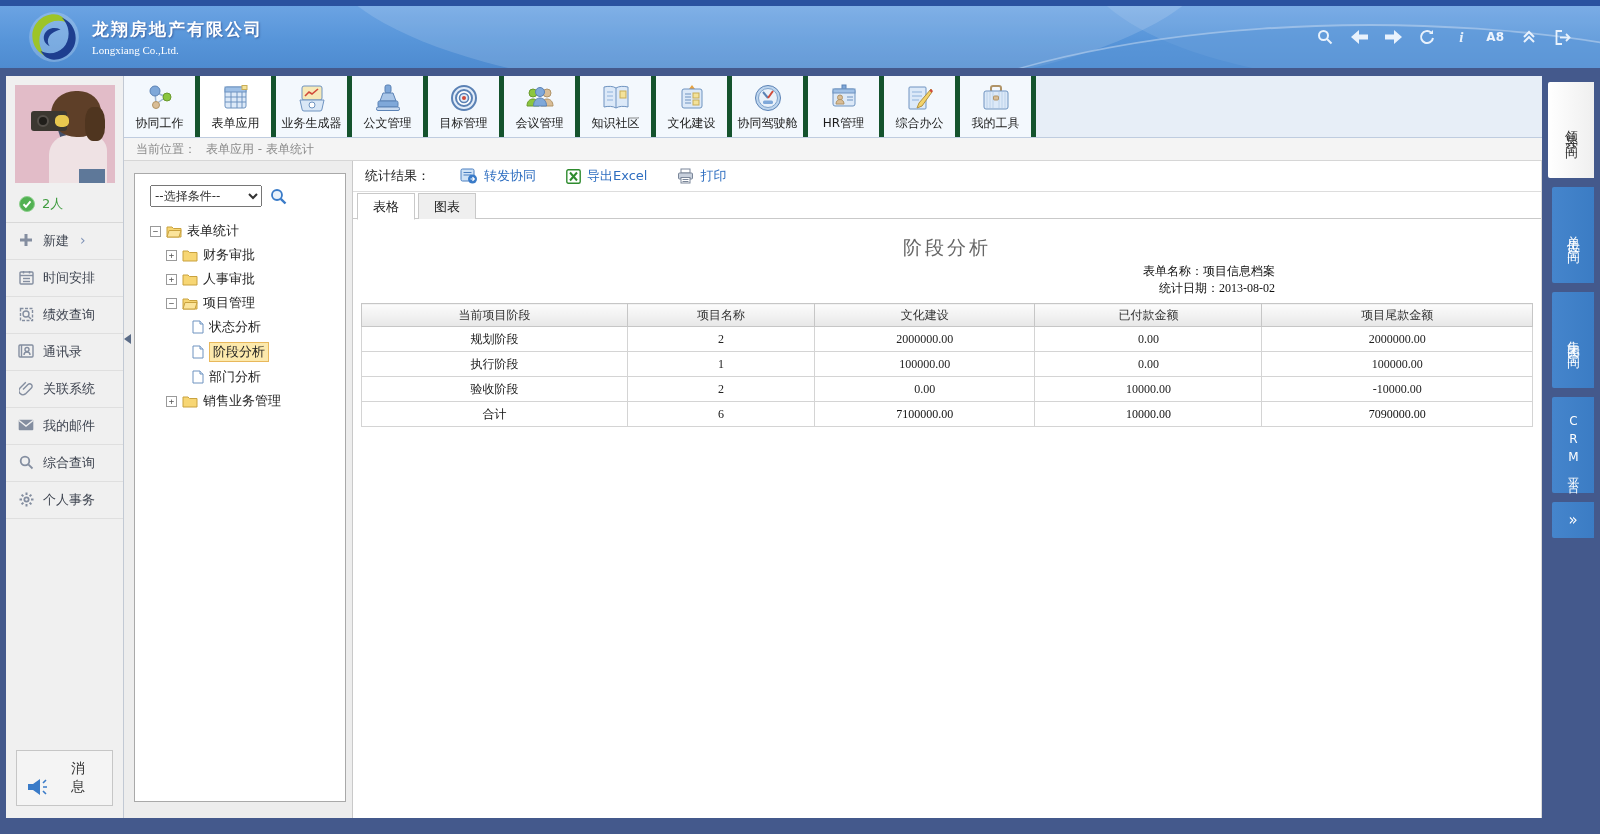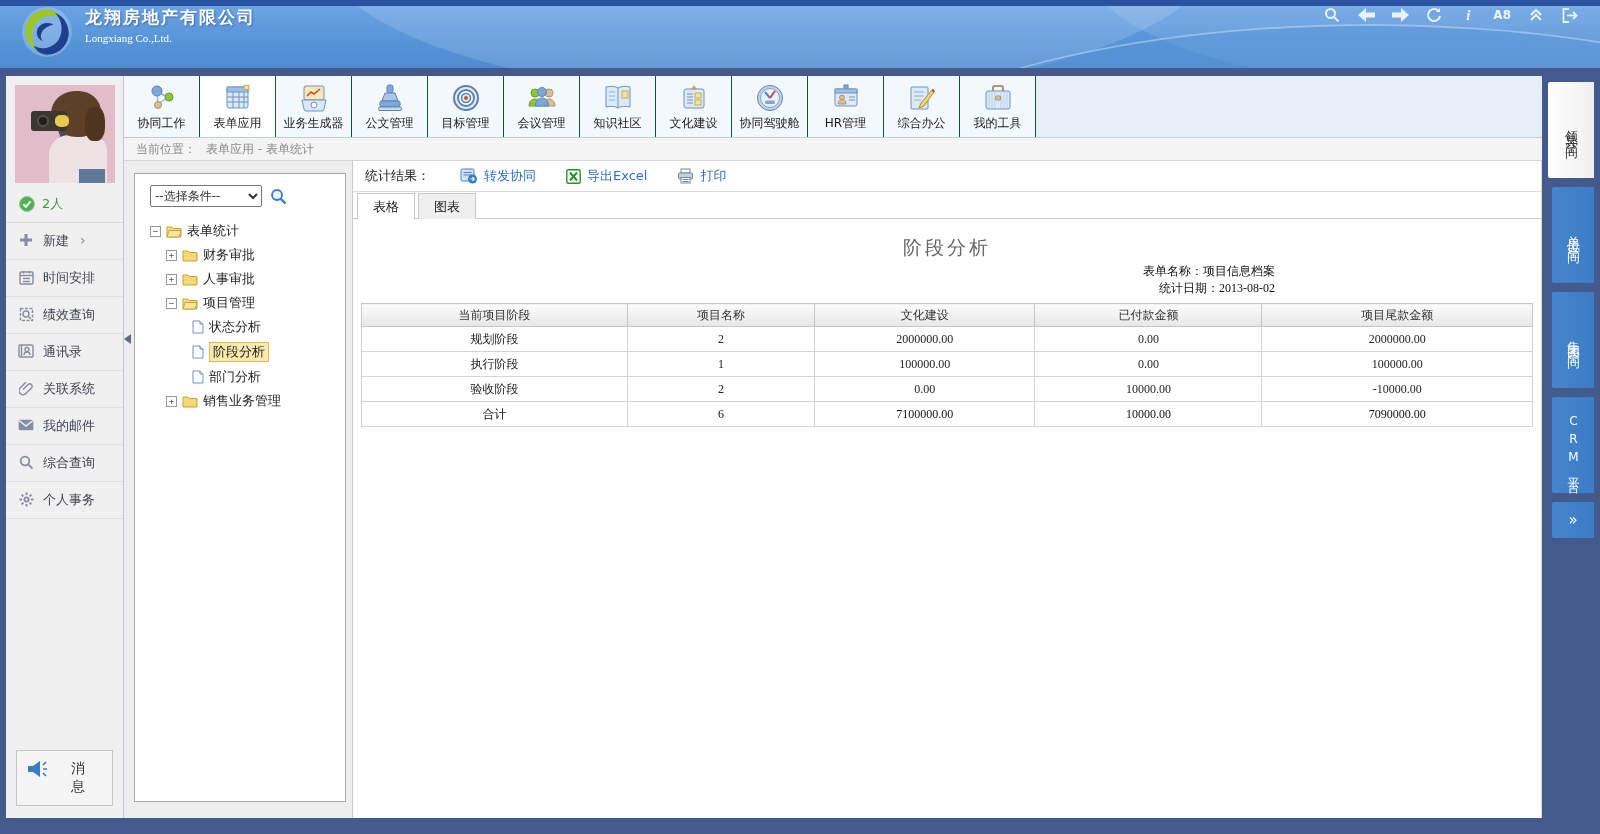--- a/index.html
+++ b/index.html
@@ -2,21 +2,21 @@
 <html><head>
 <meta charset="utf-8">
 <style>
   * { margin:0; padding:0; box-sizing:border-box; }
   html,body { width:1600px; height:834px; }
   body { font-family:"DejaVu Sans","Liberation Sans",sans-serif; }
   .frame { width:1600px; height:834px; background:#44598C; position:relative; overflow:hidden; }
   .top-strip { height:6px; background:#2A52A0; }
   
   .header { height:62px; background:linear-gradient(180deg,#6BA3E3 0%,#5795D9 55%,#4E8BD0 100%);
-            position:relative; overflow:hidden; display:flex; align-items:flex-start; padding:0 21px; }
+            position:relative; overflow:hidden; display:flex; align-items:center; padding:0 28px; }
   .wave { position:absolute; border-radius:50%; pointer-events:none; }
   .w1 { width:900px; height:300px; left:320px; top:-210px; background:rgba(255,255,255,0.14); }
   .w2 { width:1100px; height:380px; left:820px; top:18px; background:rgba(90,150,215,0.5); border-top:2px solid rgba(255,255,255,0.35); }
   .w3 { width:700px; height:260px; left:1080px; top:-180px; background:rgba(255,255,255,0.10); }
   .logo-wrap { width:52px; height:52px; margin-right:12px; flex:none; z-index:2; }
   .h-titles { z-index:2; color:#FFF; }
   .h-name { font-size:17px; font-weight:bold; letter-spacing:2px; text-shadow:1px 1px 2px rgba(0,0,60,.35); }
   .h-sub  { font-size:11px; font-family:"Liberation Serif","DejaVu Serif",serif; margin-top:3px; }
   .h-icons { margin-left:auto; display:flex; align-items:center; gap:16px; z-index:2; color:#E9F2FC; }
   .h-icons .hi { display:flex; align-items:center; justify-content:center; width:18px; height:18px; cursor:pointer; }
@@ -33,26 +33,26 @@
   .g-jeans { position:absolute; right:10px; bottom:-2px; width:26px; height:16px; background:#5E7899; }
   .g-camera { position:absolute; left:16px; top:26px; width:36px; height:20px; background:#3C3831; border-radius:3px; }
   .g-lens { position:absolute; left:22px; top:30px; width:12px; height:12px; background:#201e1a; border-radius:50%; border:2px solid #55504a; }
   .g-hand { position:absolute; left:40px; top:30px; width:14px; height:12px; background:#E8C84F; border-radius:40%; }
   .g-strap { position:absolute; left:48px; top:36px; width:6px; height:48px; background:#43506B; transform:rotate(-18deg); }
   .online-row { display:flex; align-items:center; gap:7px; padding:8px 13px 9px; color:#3E9B3E; font-size:13px; border-bottom:1px solid #D8D8D8; }
   .menu { display:flex; flex-direction:column; }
   .menu-item { display:flex; align-items:flex-start; gap:9px; padding:9px 12px; font-size:13px; color:#3E4450; border-bottom:1px solid #DFDFDF; cursor:pointer; }
   .menu-item .mi { width:16px; height:16px; flex:none; display:flex; align-items:center; justify-content:center; }
   .new-arrow { color:#7C90B5; font-size:14px; margin-left:2px; }
-  .message-btn { margin:8px 10px 12px; margin-top:auto; border:1px solid #C6C6C6; background:#F4F4F4; padding:9px 10px; display:flex; align-items:flex-start; justify-content:center; gap:22px; font-size:14px; color:#333; cursor:pointer; }
+  .message-btn { margin:8px 10px 12px; margin-top:auto; border:1px solid #C6C6C6; background:#F4F4F4; padding:9px 10px; display:flex; align-items:flex-end; justify-content:center; gap:22px; font-size:14px; color:#333; cursor:pointer; }
   
   .content-col { flex:1; display:flex; flex-direction:column; background:#EDEDED; position:relative; min-width:0; }
   .collapse-handle { position:absolute; left:0px; top:258px; width:0; height:0; border-top:5px solid transparent; border-bottom:5px solid transparent; border-right:7px solid #5A6B86; cursor:pointer; z-index:5; }
   .module-toolbar { height:62px; flex:none; background:#E7EEF7; border-bottom:1px solid #BFCCDF; display:flex; }
-  .module-btn { width:76px; flex:none; border-right:1px solid #14532d; display:flex; flex-direction:column; align-items:center; justify-content:center; gap:3px; font-size:12px; color:#1B1B1B; background:#F3F8FD; cursor:pointer; }
+  .module-btn { width:76px; flex:none; border-right:5px solid #14532d; display:flex; flex-direction:column; align-items:center; justify-content:center; gap:3px; font-size:12px; color:#1B1B1B; background:#F3F8FD; cursor:pointer; }
   .module-btn.active { background:#FFFFFF; }
   .module-btn .tbi { height:30px; display:flex; align-items:flex-end; }
   .breadcrumb { height:23px; flex:none; background:#F4F4F4; border-bottom:1px solid #D6D6D6; display:flex; align-items:center; padding:0 12px; font-size:12px; color:#8A8A8A; gap:10px; }
   .workspace { flex:1; display:flex; min-height:0; background:#EDEDED; }
   
   .tree-col { width:228px; flex:none; padding:12px 6px 16px 10px; }
   .tree-panel { background:#FFF; border:1px solid #A9A9A9; height:100%; padding:9px 15px; overflow:hidden; }
   .condition-row { display:flex; align-items:center; gap:8px; margin:2px 0 12px; }
   .condition-row select { font-size:12px; width:112px; height:22px; color:#333; font-family:inherit; }
   .tree { font-size:13px; color:#1E1E1E; }

